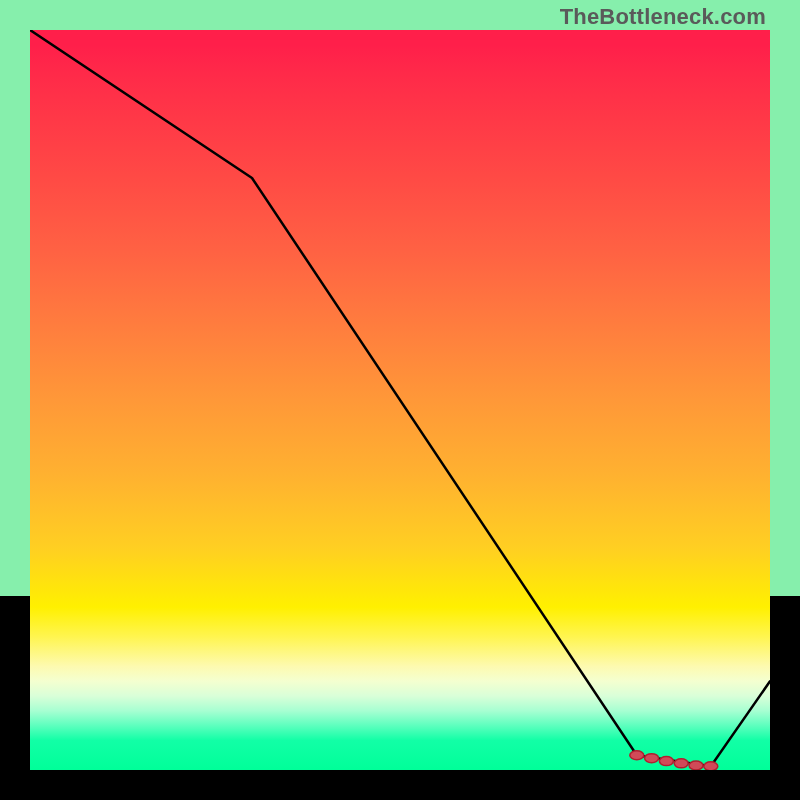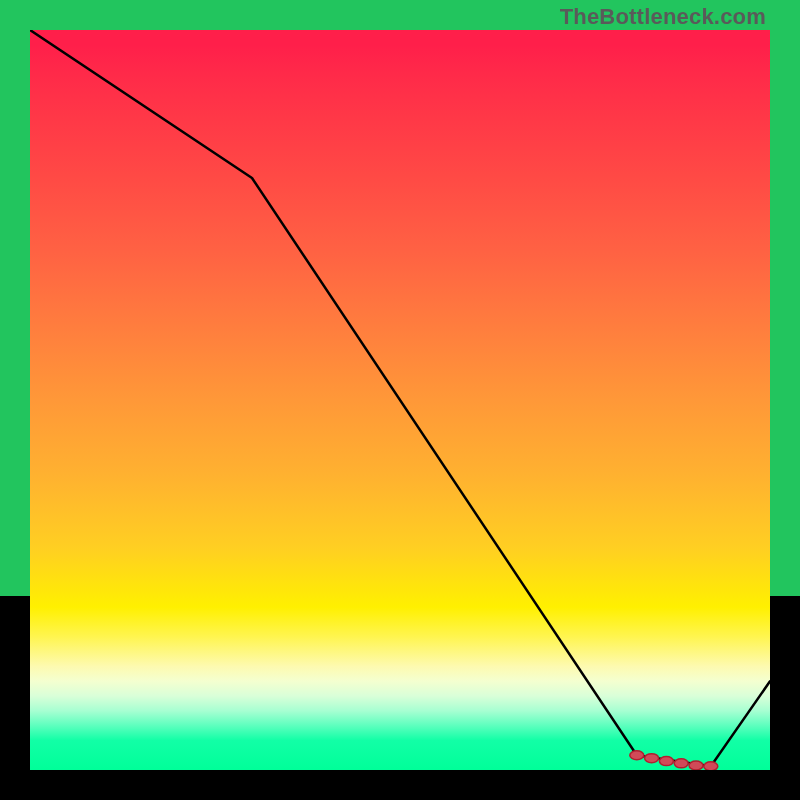--- a/index.html
+++ b/index.html
@@ -8,21 +8,21 @@
     width: 800px;
     height: 800px;
     background: #000;
     overflow: hidden;
     font-family: Arial, Helvetica, sans-serif;
   }
   .frame {
     position: relative;
     width: 800px;
     height: 596px;
-    background: #22c55e;
+    background: #86efac;
   }
   .plot-area {
     position: absolute;
     left: 30px;
     top: 30px;
     width: 740px;
     height: 740px;
     background: linear-gradient(to bottom,
       #ff1f4a 0%,
       #ff1f4a 2%,

